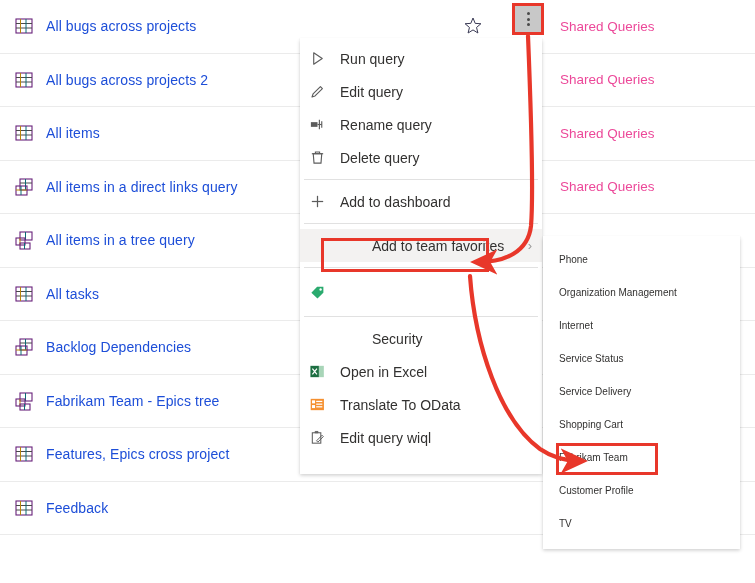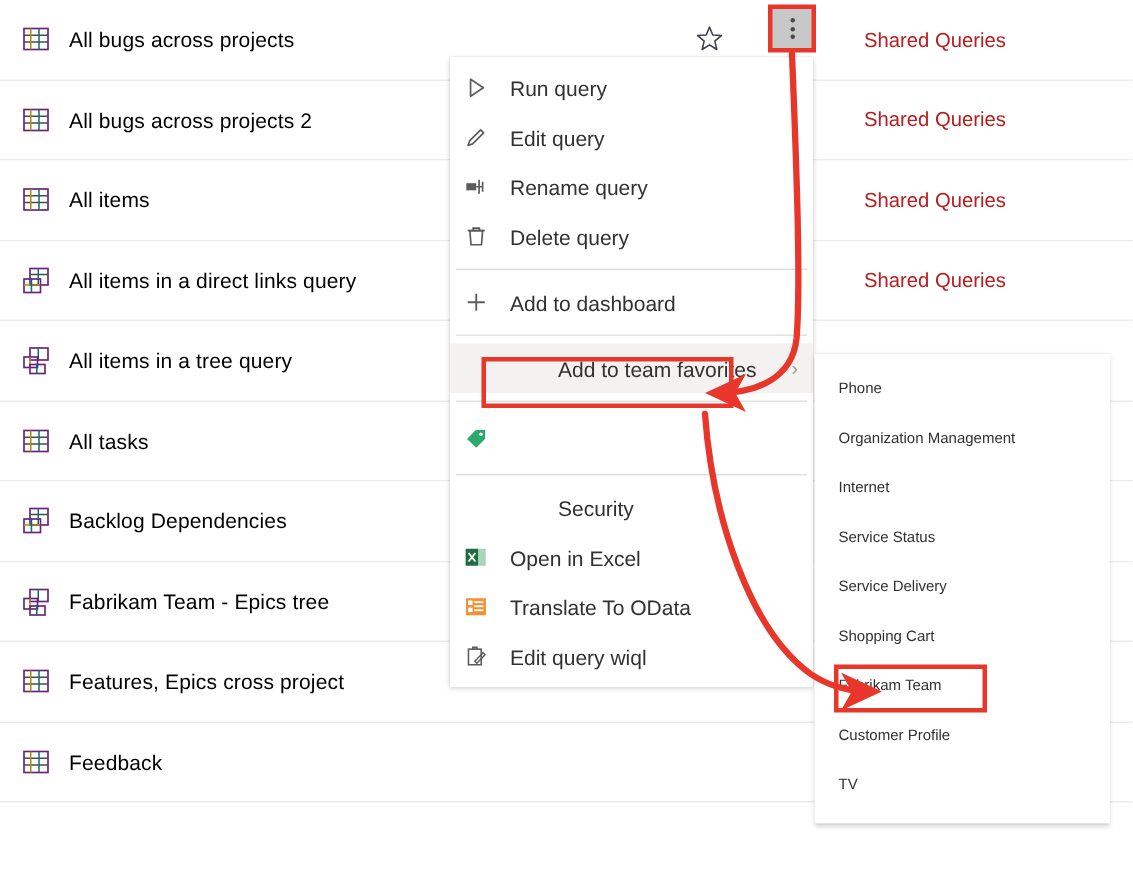--- a/index.html
+++ b/index.html
@@ -22,21 +22,21 @@
     background: #fff;
   }
   .q-icon {
     width: 24px; height: 24px;
     margin-left: 12px; margin-right: 10px;
     flex: 0 0 24px;
     display: block;
   }
   .q-label {
     font-size: 14px;
-    color: #000000;
+    color: #1d4ed8;
     letter-spacing: .1px;
     white-space: nowrap;
   }
   .q-star {
     position: absolute;
     left: 462px;
     width: 22px; height: 22px;
     display: flex; align-items: center; justify-content: center;
   }
   .q-ellipsis {
@@ -44,34 +44,34 @@
     left: 513px; top: 4px;
     width: 30px; height: 30px;
     background: #c8c8c8;
     display: flex; align-items: center; justify-content: center;
     flex-direction: column;
     gap: 2.5px;
   }
   .q-ellipsis i { display:block; width: 3px; height: 3px; border-radius: 50%; background: #4a4a4a; }
   .q-folder {
     position: absolute;
-    left: 576px;
+    left: 560px;
     font-size: 13.5px;
-    color: #b91c1c;
+    color: #ec4899;
     white-space: nowrap;
   }
 
   
   .ctx-menu {
     position: absolute;
     left: 300px; top: 38px;
     width: 242px;
     background: #ffffff;
     box-shadow: 0 1.6px 3.6px rgba(0,0,0,.20), 0 0.3px 0.9px rgba(0,0,0,.14);
-    padding: 4px 0 4px 0;
+    padding: 4px 0 20px 0;
     z-index: 40;
   }
   .ctx-item {
     position: relative;
     height: 33px;
     display: flex;
     align-items: center;
     padding-left: 8px;
     font-size: 14px;
     color: #323130;

